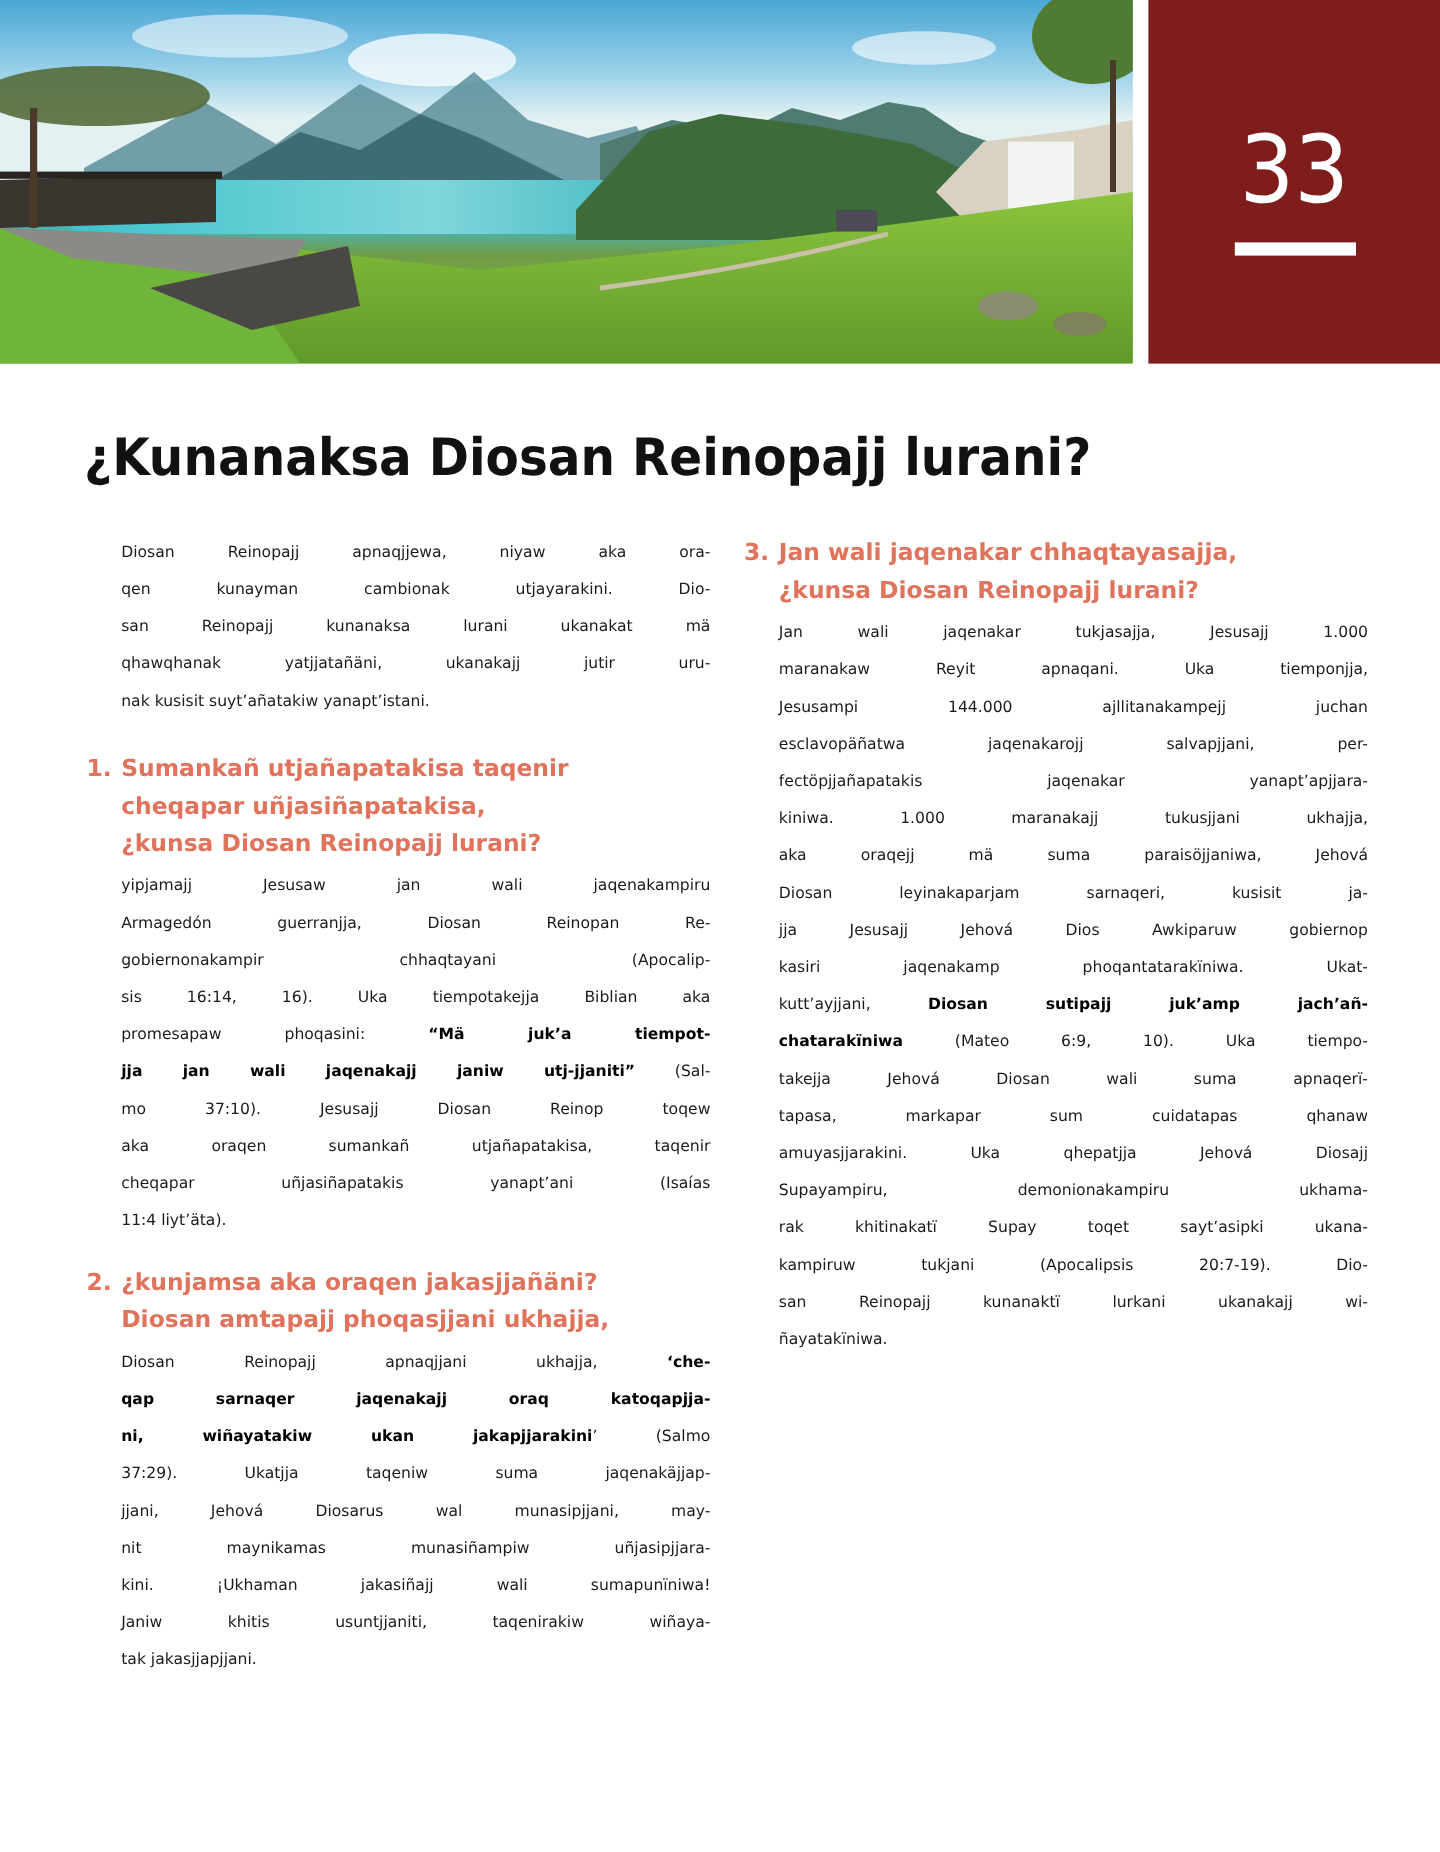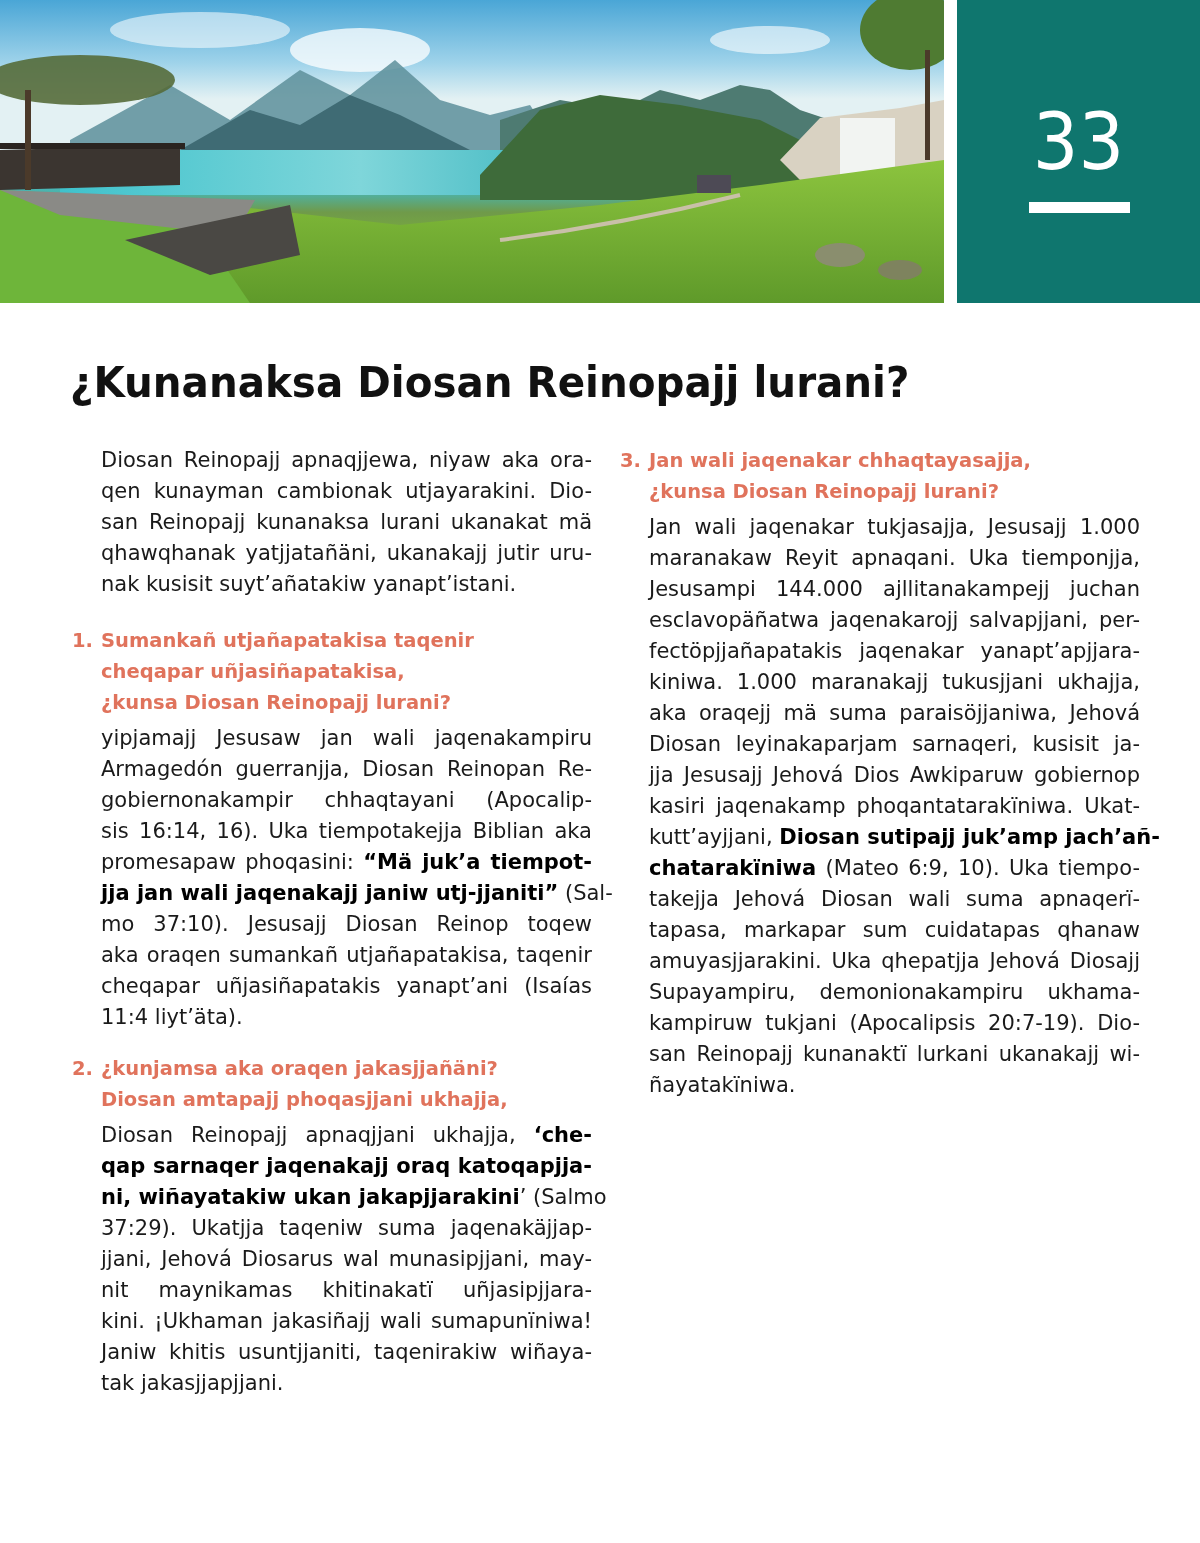--- a/index.html
+++ b/index.html
@@ -7,21 +7,21 @@
   body { position: relative; font-family: "DejaVu Sans", sans-serif; color: #1a1a1a; }
 
   .hero {
     position: absolute; left: 0; top: 0; width: 944px; height: 303px; overflow: hidden;
     background: linear-gradient(180deg, #7cc6e6 0%, #a9dbee 22%, #d6eef5 34%, #8fb5b8 42%, #5e8c92 52%, #3fbcc4 58%, #46b8bc 62%, #6f9a4a 70%, #7cae3c 80%, #86b83e 100%);
   }
   .hero svg { position: absolute; left: 0; top: 0; }
 
   .chapter-box {
     position: absolute; left: 957px; top: 0; width: 243px; height: 303px;
-    background: #0f766e;
+    background: #7f1d1d;
   }
   .chapter-num {
     position: absolute; left: 0; right: 0; top: 98px; text-align: center;
     color: #ffffff; font-family: "DejaVu Sans", sans-serif; font-size: 78px; line-height: 88px; letter-spacing: 0px;
     transform: scaleX(0.92);
   }
   .chapter-rule {
     position: absolute; left: 72px; top: 202px; width: 101px; height: 11px; background: #ffffff;
   }
 
@@ -29,21 +29,21 @@
     position: absolute; left: 70px; top: 352px; font-family: "DejaVu Sans", sans-serif; font-weight: bold;
     font-size: 43px; line-height: 60px; color: #111111; white-space: nowrap;
     transform: scaleX(0.94); transform-origin: left top;
   }
 
   .col { position: absolute; top: 445px; width: 520px; }
   .col.left { left: 72px; }
   .col.right { left: 620px; }
 
   .intro, .body-text {
-    font-size: 21px; line-height: 31px; text-align: justify; color: #1a1a1a;
+    font-size: 13px; line-height: 31px; text-align: justify; color: #1a1a1a;
     margin-left: 29px;
     hyphens: manual;
   }
   .q {
     display: flex; color: #e0735c; font-weight: bold; font-size: 19.5px; line-height: 31px;
     margin-top: 17px; margin-bottom: 5px;
   }
   .q .num { width: 29px; flex: none; }
   .q .qtext { flex: 1; }
   .q.first { margin-top: 0; }
@@ -158,21 +158,21 @@
         <span class="line last">¿kunjamsa aka oraqen jakasjjañäni?</span>
         <span class="line last">Diosan amtapajj phoqasjjani ukhajja,</span>
       </span>
     </div>
     <div class="body-text">
         <span class="line"><span>Diosan Reinopajj apnaqjjani ukhajja, </span><b>‘che-</b></span>
         <span class="line"><b>qap sarnaqer jaqenakajj oraq katoqapjja-</b></span>
         <span class="line"><b>ni, wiñayatakiw ukan jakapjjarakini</b><span>’ (Salmo</span></span>
         <span class="line"><span>37:29). Ukatjja taqeniw suma jaqenakäjjap-</span></span>
         <span class="line"><span>jjani, Jehová Diosarus wal munasipjjani, may-</span></span>
-        <span class="line"><span>nit maynikamas khitinakatï uñjasipjjara-</span></span>
+        <span class="line"><span>nit maynikamas munasiñampiw uñjasipjjara-</span></span>
         <span class="line"><span>kini. ¡Ukhaman jakasiñajj wali sumapunïniwa!</span></span>
         <span class="line"><span>Janiw khitis usuntjjaniti, taqenirakiw wiñaya-</span></span>
         <span class="line last"><span>tak jakasjjapjjani.</span></span>
       </div>
   </div>
 </div>
 
 <div class="col right">
   <div>
     <div class="q first">
@@ -192,18 +192,19 @@
         <span class="line"><span>aka oraqejj mä suma paraisöjjaniwa, Jehová</span></span>
         <span class="line"><span>Diosan leyinakaparjam sarnaqeri, kusisit ja-</span></span>
         <span class="line"><span>jja Jesusajj Jehová Dios Awkiparuw gobiernop</span></span>
         <span class="line"><span>kasiri jaqenakamp phoqantatarakïniwa. Ukat-</span></span>
         <span class="line"><span>kutt’ayjjani, </span><b>Diosan sutipajj juk’amp jach’añ-</b></span>
         <span class="line"><b>chatarakïniwa</b><span> (Mateo 6:9, 10). Uka tiempo-</span></span>
         <span class="line"><span>takejja Jehová Diosan wali suma apnaqerï-</span></span>
         <span class="line"><span>tapasa, markapar sum cuidatapas qhanaw</span></span>
         <span class="line"><span>amuyasjjarakini. Uka qhepatjja Jehová Diosajj</span></span>
         <span class="line"><span>Supayampiru, demonionakampiru ukhama-</span></span>
+        <span class="line"><span>rak khitinakatï Supay toqet sayt’asipki ukana-</span></span>
         <span class="line"><span>kampiruw tukjani (Apocalipsis 20:7-19). Dio-</span></span>
         <span class="line"><span>san Reinopajj kunanaktï lurkani ukanakajj wi-</span></span>
         <span class="line last"><span>ñayatakïniwa.</span></span>
       </div>
   </div>
 </div>
 
 </body></html>

